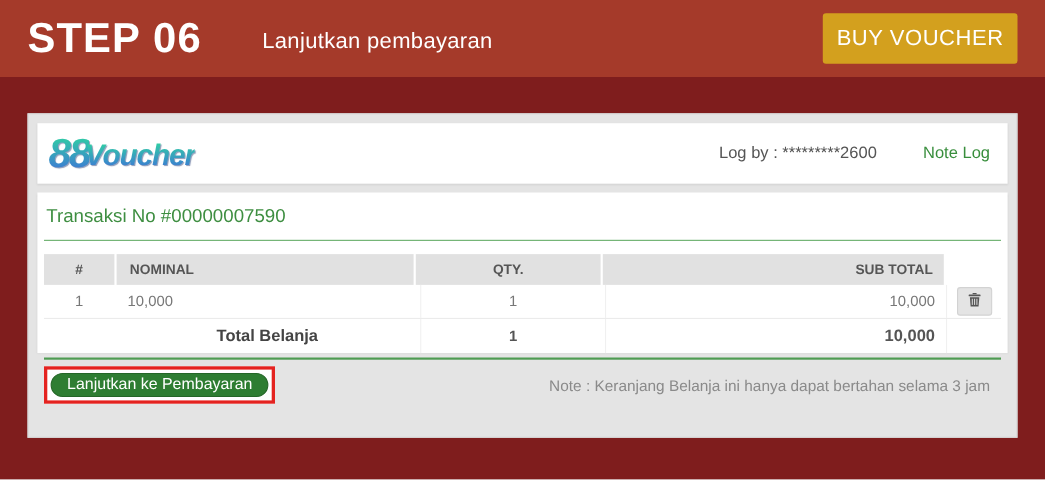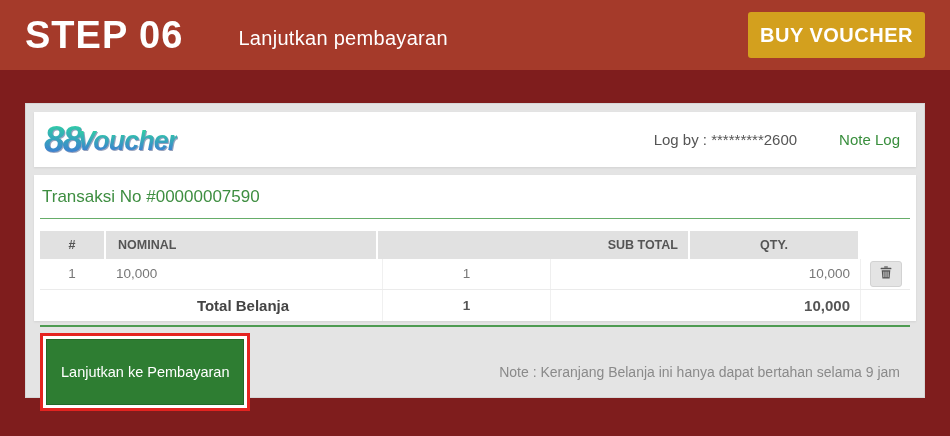--- a/index.html
+++ b/index.html
@@ -20,21 +20,21 @@
   .step-label {
     color: #fff; font-size: 38px; font-weight: 800; letter-spacing: 1px;
   }
   .step-subtitle {
     color: #fff; font-size: 20px; margin-left: 55px; margin-top: 6px; letter-spacing: .3px;
   }
   .buy-voucher-btn {
     margin-left: auto;
     background: #D3A01E; color: #fff; border: none; cursor: pointer;
     font-family: "Liberation Sans", sans-serif;
-    font-size: 20px; font-weight: bold; letter-spacing: .5px;
+    font-size: 20px; font-weight: normal; letter-spacing: .5px;
     width: 177px; height: 46px; border-radius: 3px;
   }
 
   
   .card {
     width: 900px; height: 295px;
     margin: 33px 25px 0 25px;
     background: #E4E4E4; border: 1px solid #D6D6D6;
     padding: 8px 8px 30px 8px;
   }
@@ -102,23 +102,23 @@
   
   .panel-footer {
     margin-top: 4px; border-top: 2px solid #4E9B52;
     display: flex; align-items: center; justify-content: space-between;
     padding: 6px 10px 0 0;
   }
   .highlight-box {
     border: 3px solid #E42320; padding: 3px; display: inline-block; background: #fff;
   }
   .pay-btn {
-    background: #2E7D32; color: #fff; border: 1px solid #256628; border-radius: 0;
+    background: #2E7D32; color: #fff; border: 1px solid #256628; border-radius: 11px;
     font-family: "Liberation Sans", sans-serif;
-    font-size: 14.5px; padding: 24px 14px; cursor: pointer;
+    font-size: 14.5px; padding: 2px 14px; cursor: pointer;
   }
   .cart-note { color: #8A8A8A; font-size: 14px; }
 </style>
 </head>
 <body>
 
 <div class="page">
 
   <div class="topbar">
     <div class="step-label">STEP 06</div>
@@ -140,22 +140,22 @@
     </div>
 
     <div class="panel main-panel">
       <div class="trx-heading">Transaksi No #00000007590</div>
 
       <div class="tbl">
 
         <div class="t-row t-head">
           <div class="cell col-num">#</div>
           <div class="cell col-nominal">NOMINAL</div>
+          <div class="cell col-qty">QTY.</div>
           <div class="cell col-sub">SUB TOTAL</div>
-          <div class="cell col-qty">QTY.</div>
           <div class="cell col-act"></div>
         </div>
 
         <div class="t-row t-body">
           <div class="cell col-num">1</div>
           <div class="cell col-nominal">10,000</div>
           <div class="cell col-qty">1</div>
           <div class="cell col-sub">10,000</div>
           <div class="cell col-act">
             <button class="trash-btn">
@@ -178,19 +178,19 @@
           <div class="cell col-sub">10,000</div>
           <div class="cell col-act"></div>
         </div>
 
       </div>
 
       <div class="panel-footer">
         <span class="highlight-box">
           <button class="pay-btn">Lanjutkan ke Pembayaran</button>
         </span>
-        <span class="cart-note">Note : Keranjang Belanja ini hanya dapat bertahan selama 9 jam</span>
+        <span class="cart-note">Note : Keranjang Belanja ini hanya dapat bertahan selama 3 jam</span>
       </div>
 
     </div>
   </div>
 
 </div>
 
 </body></html>

